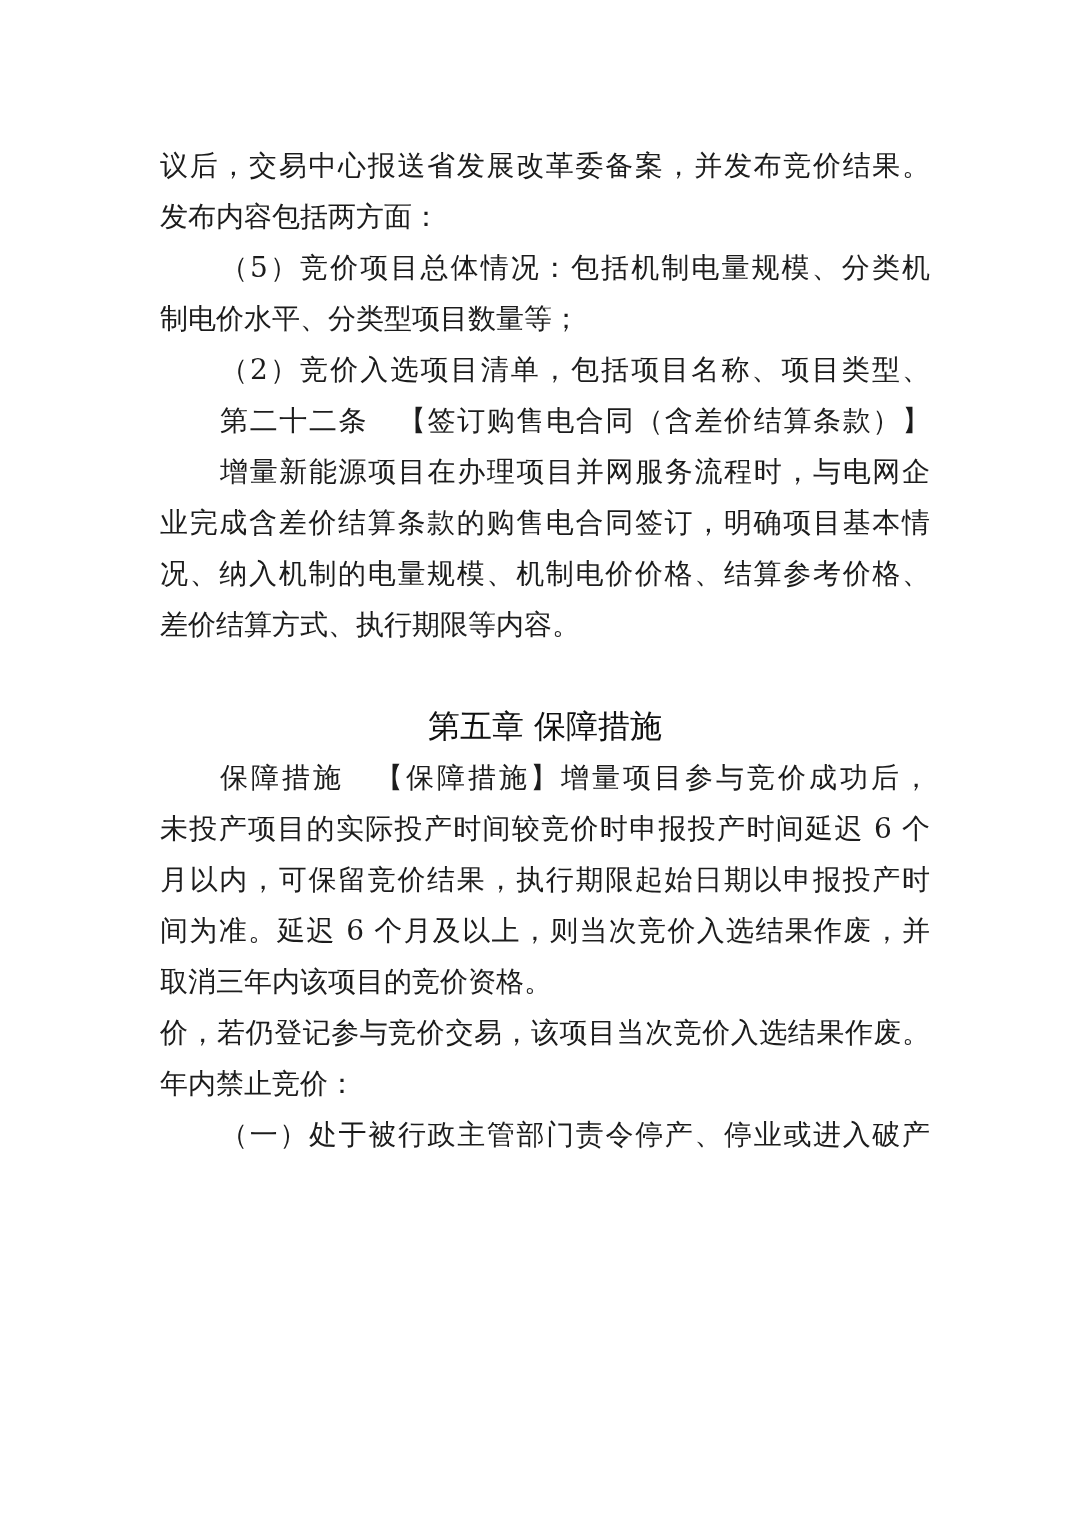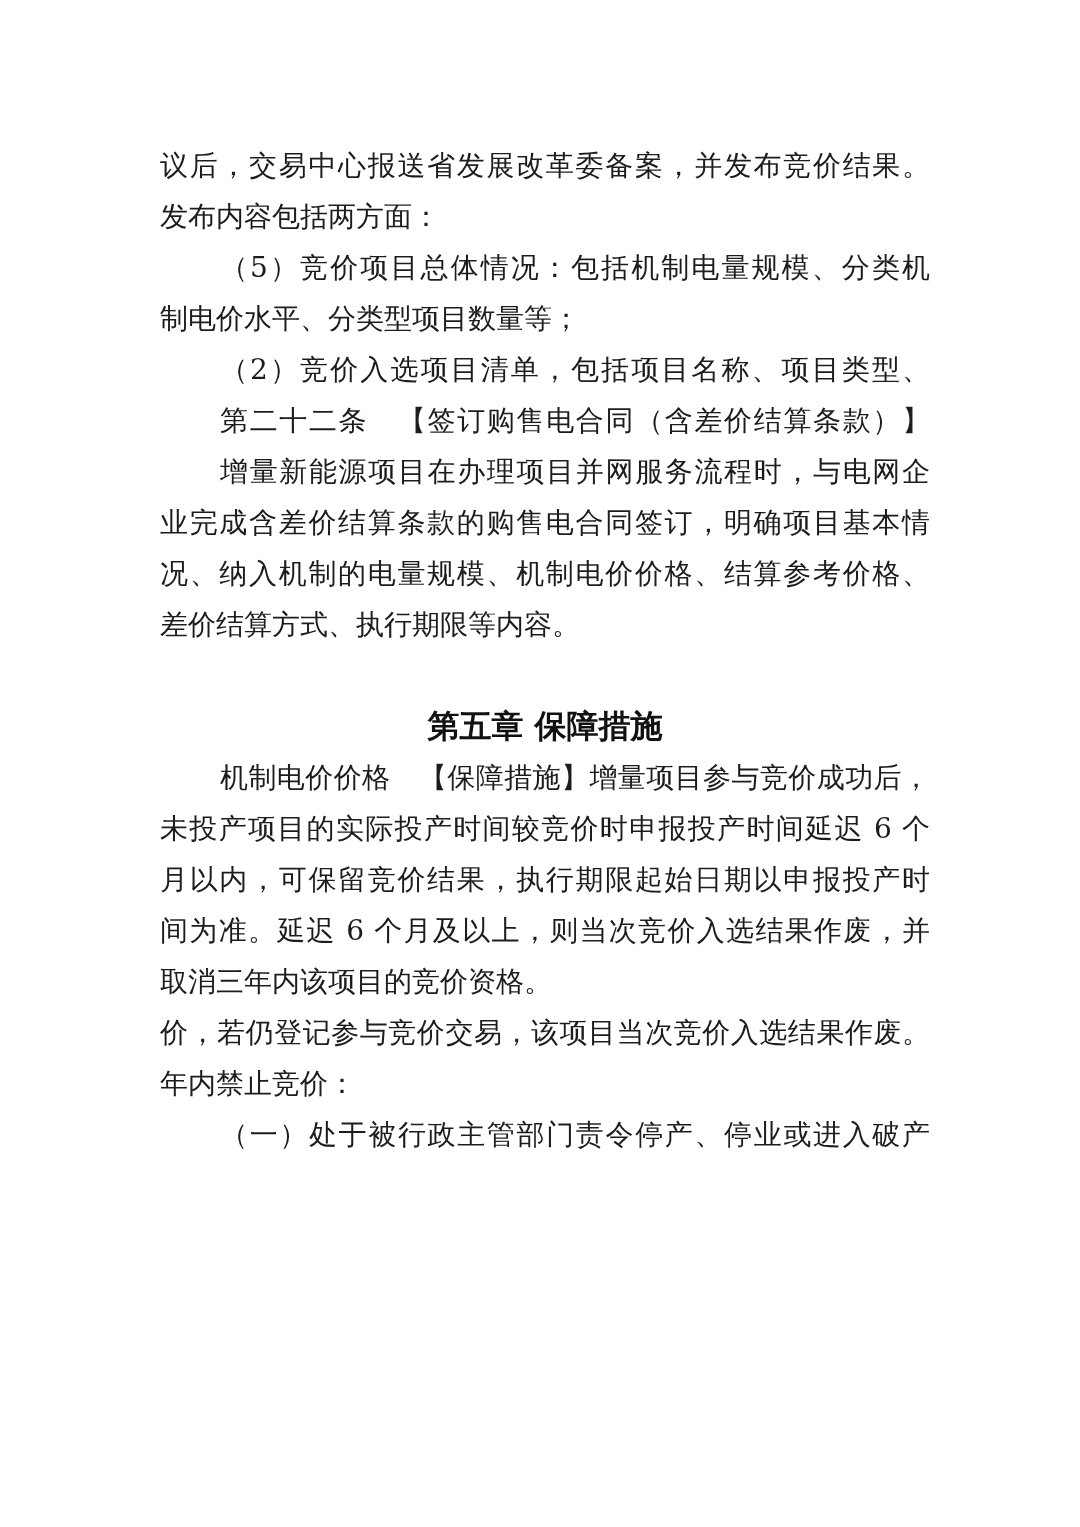--- a/index.html
+++ b/index.html
@@ -41,21 +41,21 @@
     font-weight: normal;
   }
   .blank {
     height: 51px;
   }
   .chapter {
     height: 51px;
     line-height: 51px;
     text-align: center;
     font-family: "DejaVu Sans", "Liberation Sans", sans-serif;
-    font-weight: bold;
+    font-weight: normal;
     font-size: 32px;
     color: #111111;
   }
   .pagenum {
     position: absolute;
     left: 0;
     top: 1410px;
     width: 100%;
     text-align: center;
     font-family: "DejaVu Sans", "Liberation Sans", sans-serif;
@@ -78,21 +78,21 @@
     <div class="ln j ind"><span class="b">第二十二条</span><span>　【签订购售电合同（含差价结算条款）】</span></div>
 
     <div class="ln j ind">增量新能源项目在办理项目并网服务流程时，与电网企</div>
     <div class="ln j">业完成含差价结算条款的购售电合同签订，明确项目基本情</div>
     <div class="ln j">况、纳入机制的电量规模、机制电价价格、结算参考价格、</div>
     <div class="ln">差价结算方式、执行期限等内容。</div>
 
     <div class="blank"></div>
     <div class="chapter">第五章 保障措施</div>
 
-    <div class="ln j ind"><span class="b">机制电价价格</span><span>　</span><span class="b">【保障措施】</span><span>增量项目参与竞价成功后，</span></div>
+    <div class="ln j ind"><span class="b">保障措施</span><span>　</span><span class="b">【保障措施】</span><span>增量项目参与竞价成功后，</span></div>
 
     <div class="ln j">未投产项目的实际投产时间较竞价时申报投产时间延迟 6 个</div>
     <div class="ln j">月以内，可保留竞价结果，执行期限起始日期以申报投产时</div>
     <div class="ln j">间为准。延迟 6 个月及以上，则当次竞价入选结果作废，并</div>
     <div class="ln">取消三年内该项目的竞价资格。</div>
     <div class="ln j">价，若仍登记参与竞价交易，该项目当次竞价入选结果作废。</div>
 
 
     <div class="ln">年内禁止竞价：</div>
     <div class="ln j ind">（一）处于被行政主管部门责令停产、停业或进入破产</div>

